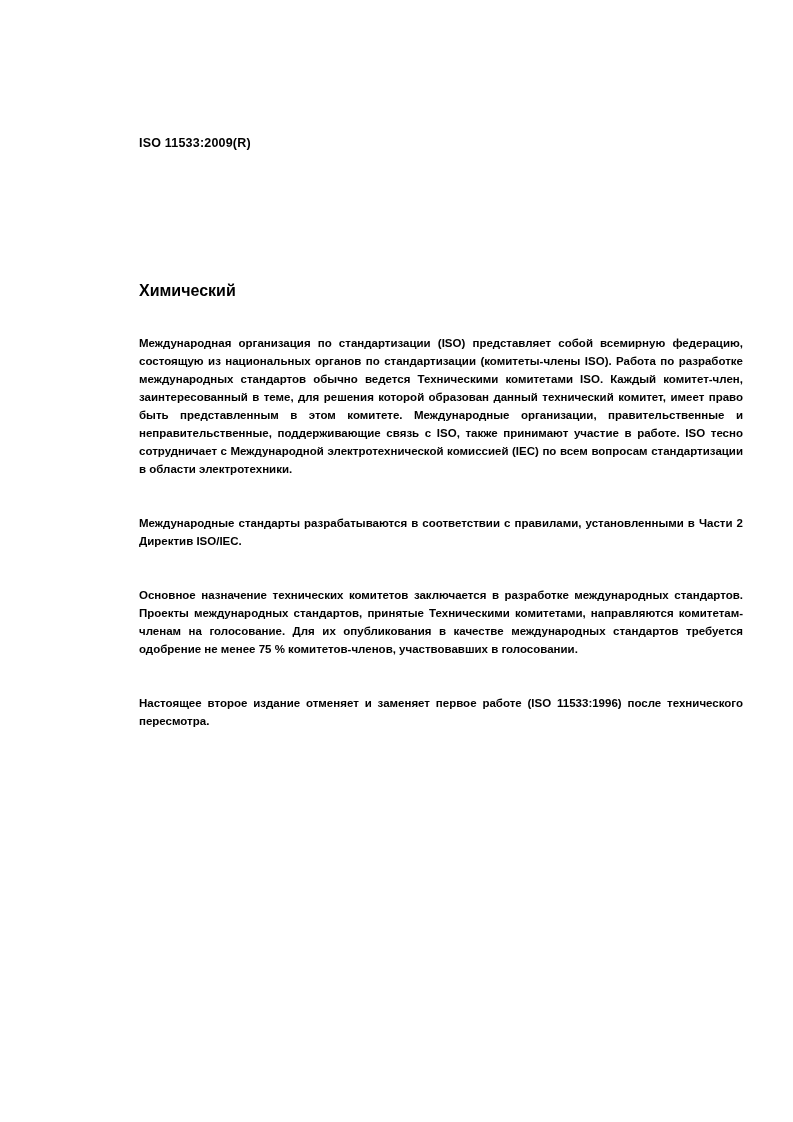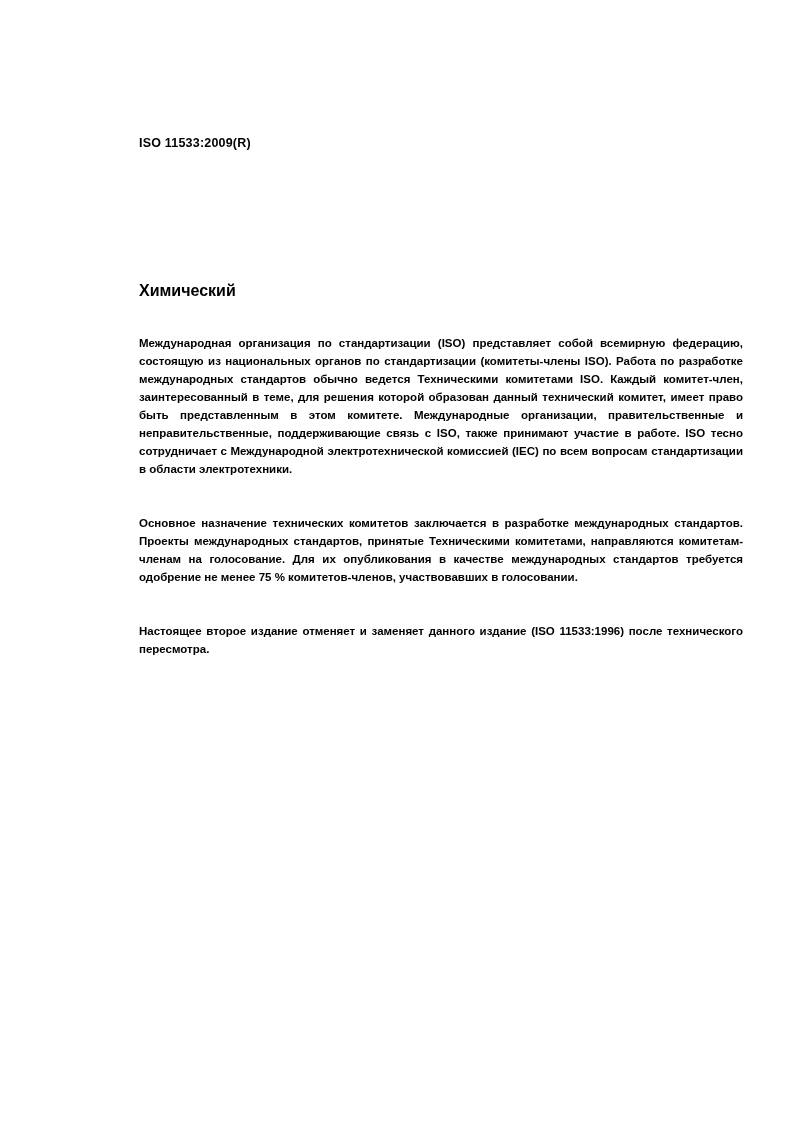--- a/index.html
+++ b/index.html
@@ -65,25 +65,26 @@
 <body>
 
 <div class="page">
   <div class="content">
     <div class="running-header">ISO 11533:2009(R)</div>
 
     <h1 class="heading">Химический</h1>
 
     <p class="body">Международная организация по стандартизации (ISO) представляет собой всемирную федерацию, состоящую из национальных органов по стандартизации (комитеты-члены ISO). Работа по разработке международных стандартов обычно ведется Техническими комитетами ISO. Каждый комитет-член, заинтересованный в теме, для решения которой образован данный технический комитет, имеет право быть представленным в этом комитете. Международные организации, правительственные и неправительственные, поддерживающие связь с ISO, также принимают участие в работе. ISO тесно сотрудничает с Международной электротехнической комиссией (IEC) по всем вопросам стандартизации в области электротехники.</p>
 
+    <p class="body">Международные стандарты разрабатываются в соответствии с правилами, установленными в Части 2 Директив ISO/IEC.</p>
 
     <p class="body">Основное назначение технических комитетов заключается в разработке международных стандартов. Проекты международных стандартов, принятые Техническими комитетами, направляются комитетам-членам на голосование. Для их опубликования в качестве международных стандартов требуется одобрение не менее 75 % комитетов-членов, участвовавших в голосовании.</p>
 
 
 
-    <p class="body">Настоящее второе издание отменяет и заменяет данного издание (ISO 11533:1996) после технического пересмотра.</p>
+    <p class="body">Настоящее второе издание отменяет и заменяет первое работе (ISO 11533:1996) после технического пересмотра.</p>
   </div>
 
   <div class="footer">
     <span class="page-number">iv</span>
     <span class="copyright">© ISO 2009 – Все права сохраняются</span>
   </div>
 </div>
 
 </body></html>

